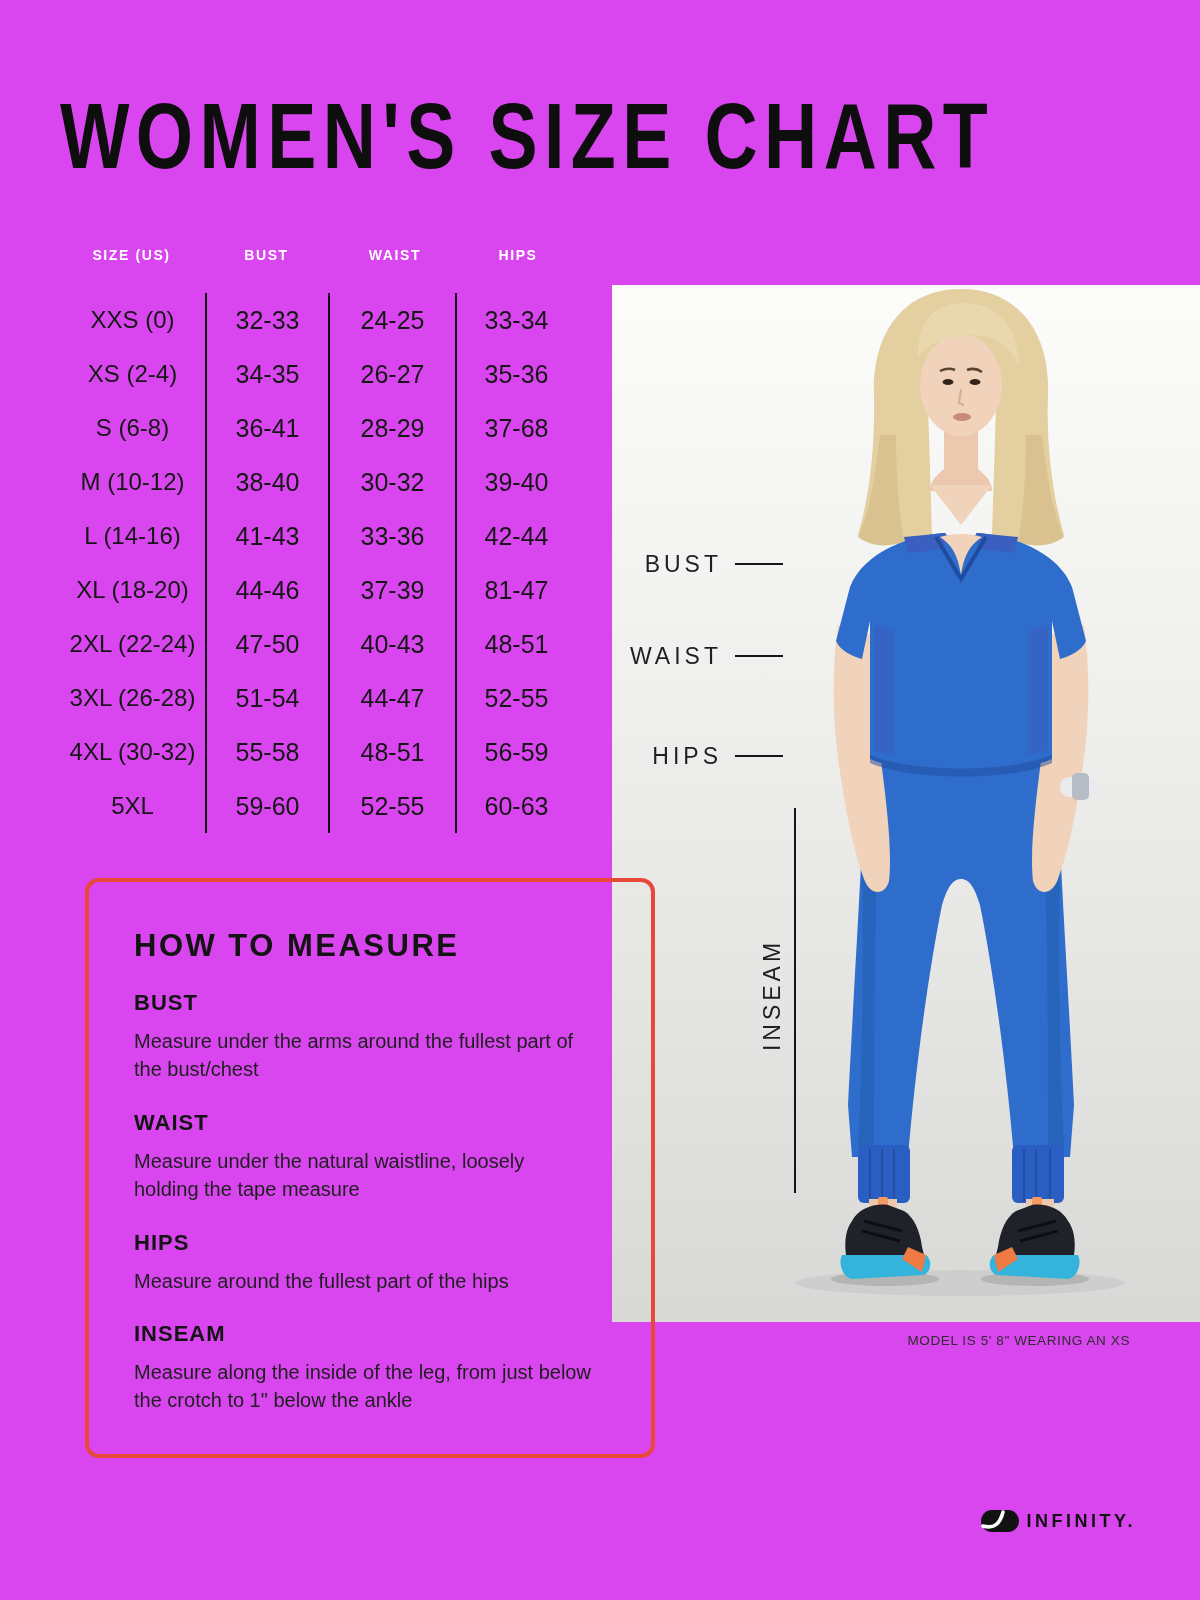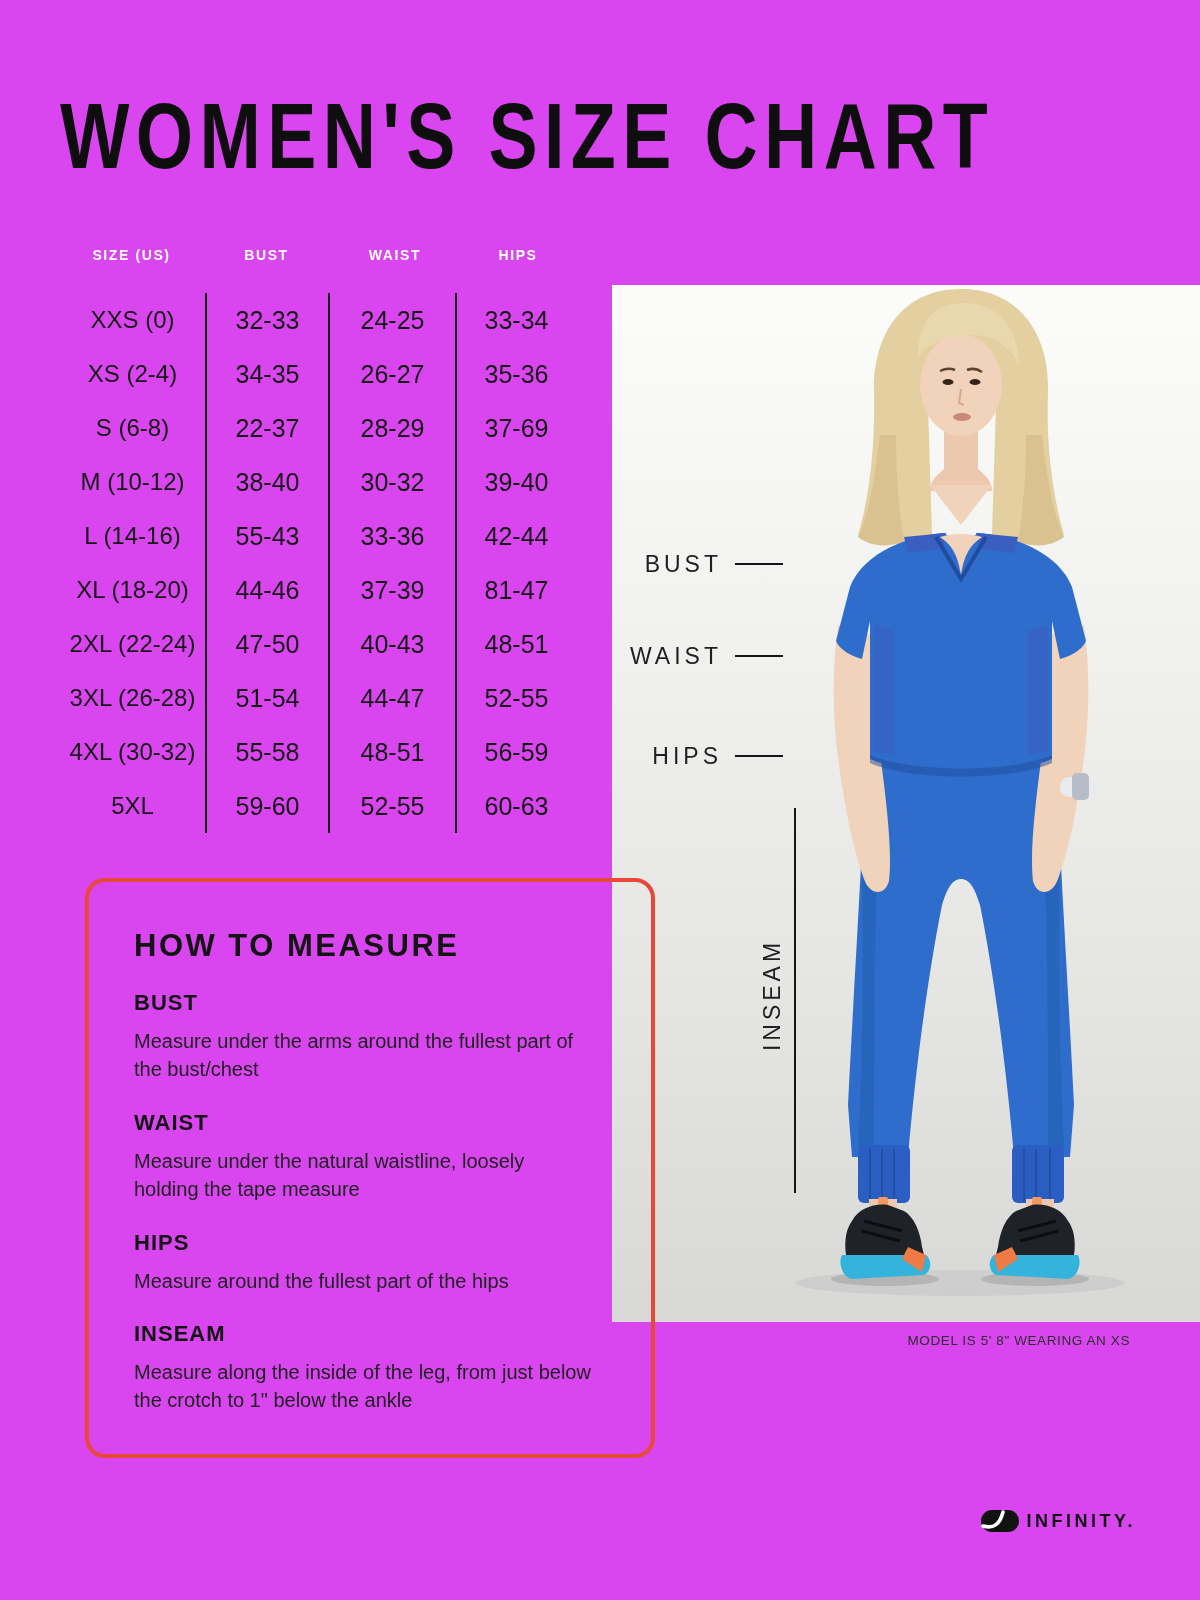--- a/index.html
+++ b/index.html
@@ -51,21 +51,21 @@
     transform:translate(-50%,-50%) rotate(-90deg);
   }
   
   .caption{
     position:absolute;left:612px;top:1333px;width:518px;text-align:right;
     font-size:13.5px;letter-spacing:0.6px;color:#2e2e2e;z-index:1;
   }
   
   .measure-box{
     position:absolute;left:85px;top:878px;width:570px;height:580px;
-    border:4px solid #e8473a;border-radius:20px;box-sizing:border-box;
+    border:4px solid #e8473a;border-radius:14px;box-sizing:border-box;
     background:transparent;z-index:5;pointer-events:none;
   }
   .measure-content{position:absolute;left:45px;top:46px;width:460px;}
   .htm-title{font-size:31px;font-weight:bold;letter-spacing:2.5px;color:#141414;margin:0 0 14px 0;}
   .msec{margin-top:26px;}
   .mlabel{font-size:22px;font-weight:bold;letter-spacing:1px;color:#141414;margin-bottom:11px;}
   .mbody{font-size:20px;line-height:1.42;color:#1e1e1e;}
   
   .brand{
     position:absolute;top:1507px;right:64px;display:flex;align-items:center;gap:6px;
@@ -100,33 +100,33 @@
         <div class="tcell c3">33-34</div>
       </div>
       <div class="trow">
         <div class="tcell c0">XS (2-4)</div>
         <div class="tcell c1">34-35</div>
         <div class="tcell c2">26-27</div>
         <div class="tcell c3">35-36</div>
       </div>
       <div class="trow">
         <div class="tcell c0">S (6-8)</div>
-        <div class="tcell c1">22-37</div>
+        <div class="tcell c1">36-41</div>
         <div class="tcell c2">28-29</div>
-        <div class="tcell c3">37-69</div>
+        <div class="tcell c3">37-68</div>
       </div>
       <div class="trow">
         <div class="tcell c0">M (10-12)</div>
         <div class="tcell c1">38-40</div>
         <div class="tcell c2">30-32</div>
         <div class="tcell c3">39-40</div>
       </div>
       <div class="trow">
         <div class="tcell c0">L (14-16)</div>
-        <div class="tcell c1">55-43</div>
+        <div class="tcell c1">41-43</div>
         <div class="tcell c2">33-36</div>
         <div class="tcell c3">42-44</div>
       </div>
       <div class="trow">
         <div class="tcell c0">XL (18-20)</div>
         <div class="tcell c1">44-46</div>
         <div class="tcell c2">37-39</div>
         <div class="tcell c3">81-47</div>
       </div>
       <div class="trow">

